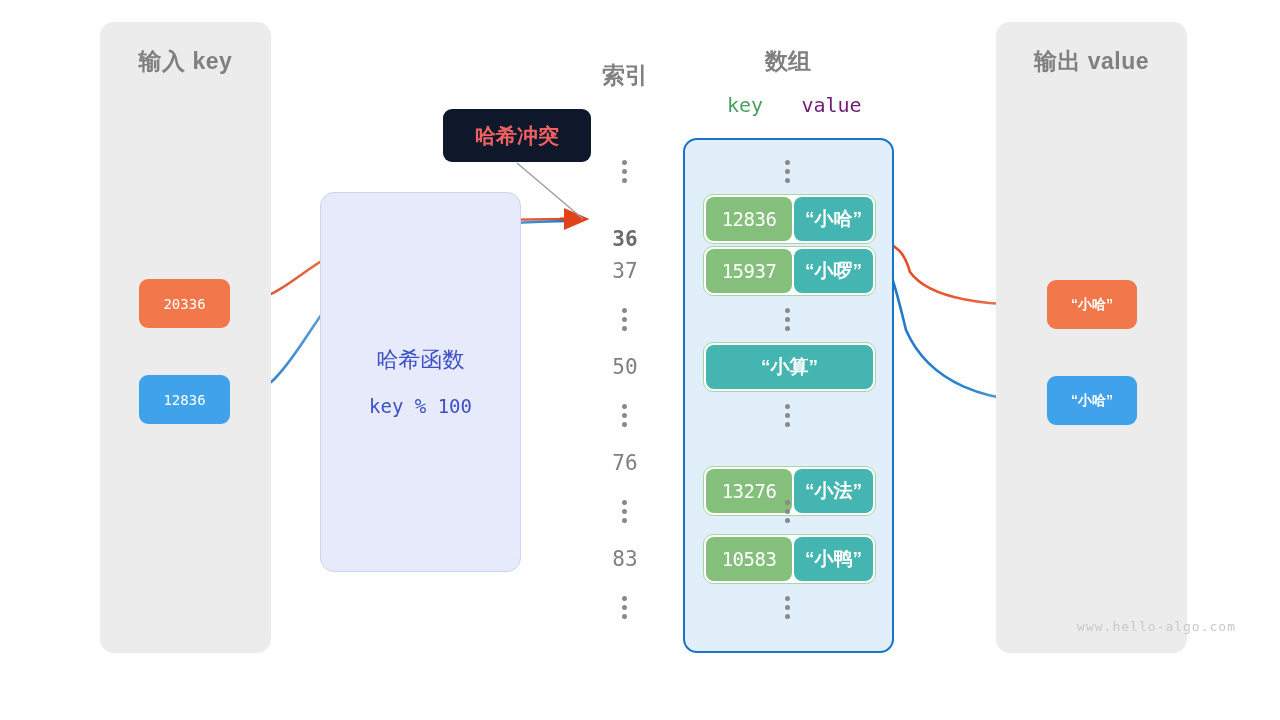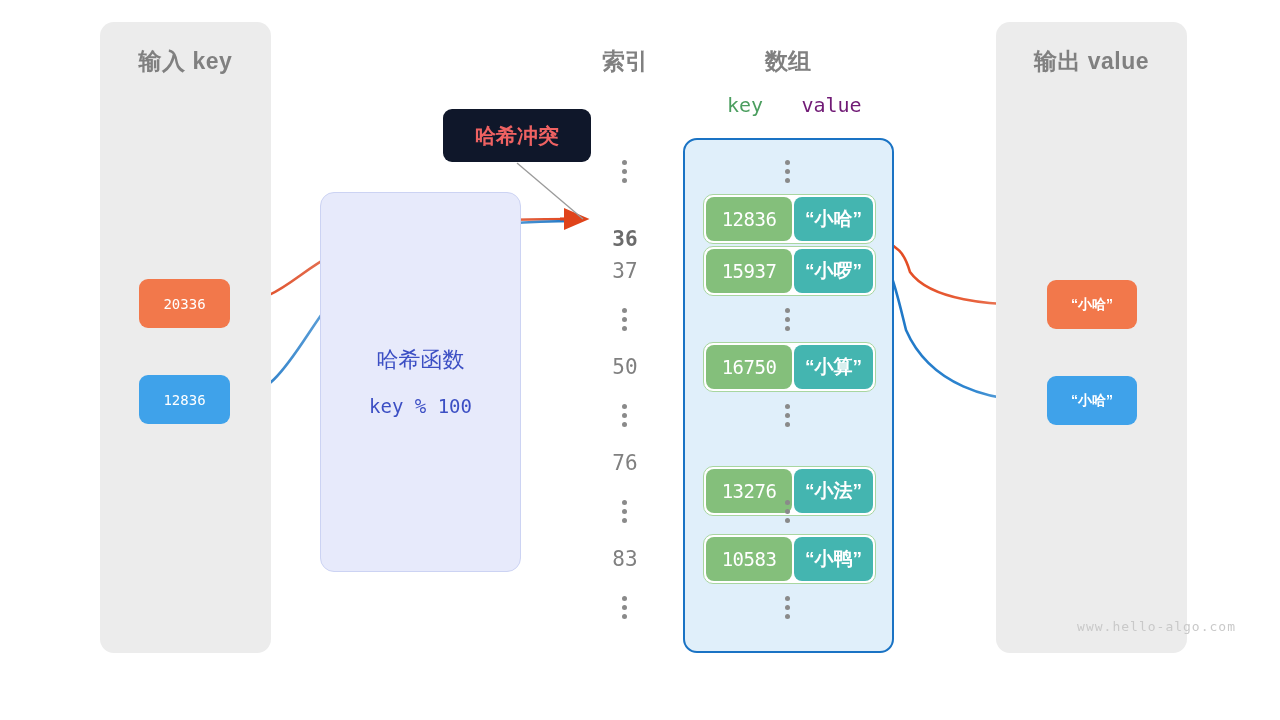--- a/index.html
+++ b/index.html
@@ -36,21 +36,21 @@
   }
   
   .col-heading {
     position: absolute;
     font-size: 23px;
     font-weight: bold;
     color: #808080;
     text-align: center;
     white-space: nowrap;
   }
-  #heading-index { left: 570px; top: 46px; width: 110px; }
+  #heading-index { left: 570px; top: 60px; width: 110px; }
   #heading-array { left: 718px; top: 46px; width: 140px; }
   
   #kv-header {
     position: absolute;
     left: 703px; top: 93px;
     width: 173px;
     display: flex;
     font-family: "DejaVu Sans Mono", "Liberation Mono", monospace;
     font-size: 20px;
   }
@@ -284,21 +284,20 @@
       <div class="cell" style="top: 246px;">
         <div class="k">15937</div>
         <div class="v">“小啰”</div>
       </div>
       <div class="vdots" style="left: 785px; top: 304px;">
         <span></span>
         <span></span>
         <span></span>
       </div>
       <div class="cell" style="top: 342px;">
-        <div class="k">16750</div>
         <div class="v">“小算”</div>
       </div>
       <div class="vdots" style="left: 785px; top: 400px;">
         <span></span>
         <span></span>
         <span></span>
       </div>
       <div class="cell" style="top: 438px; margin-top: 28px;">
         <div class="k">13276</div>
         <div class="v">“小法”</div>

